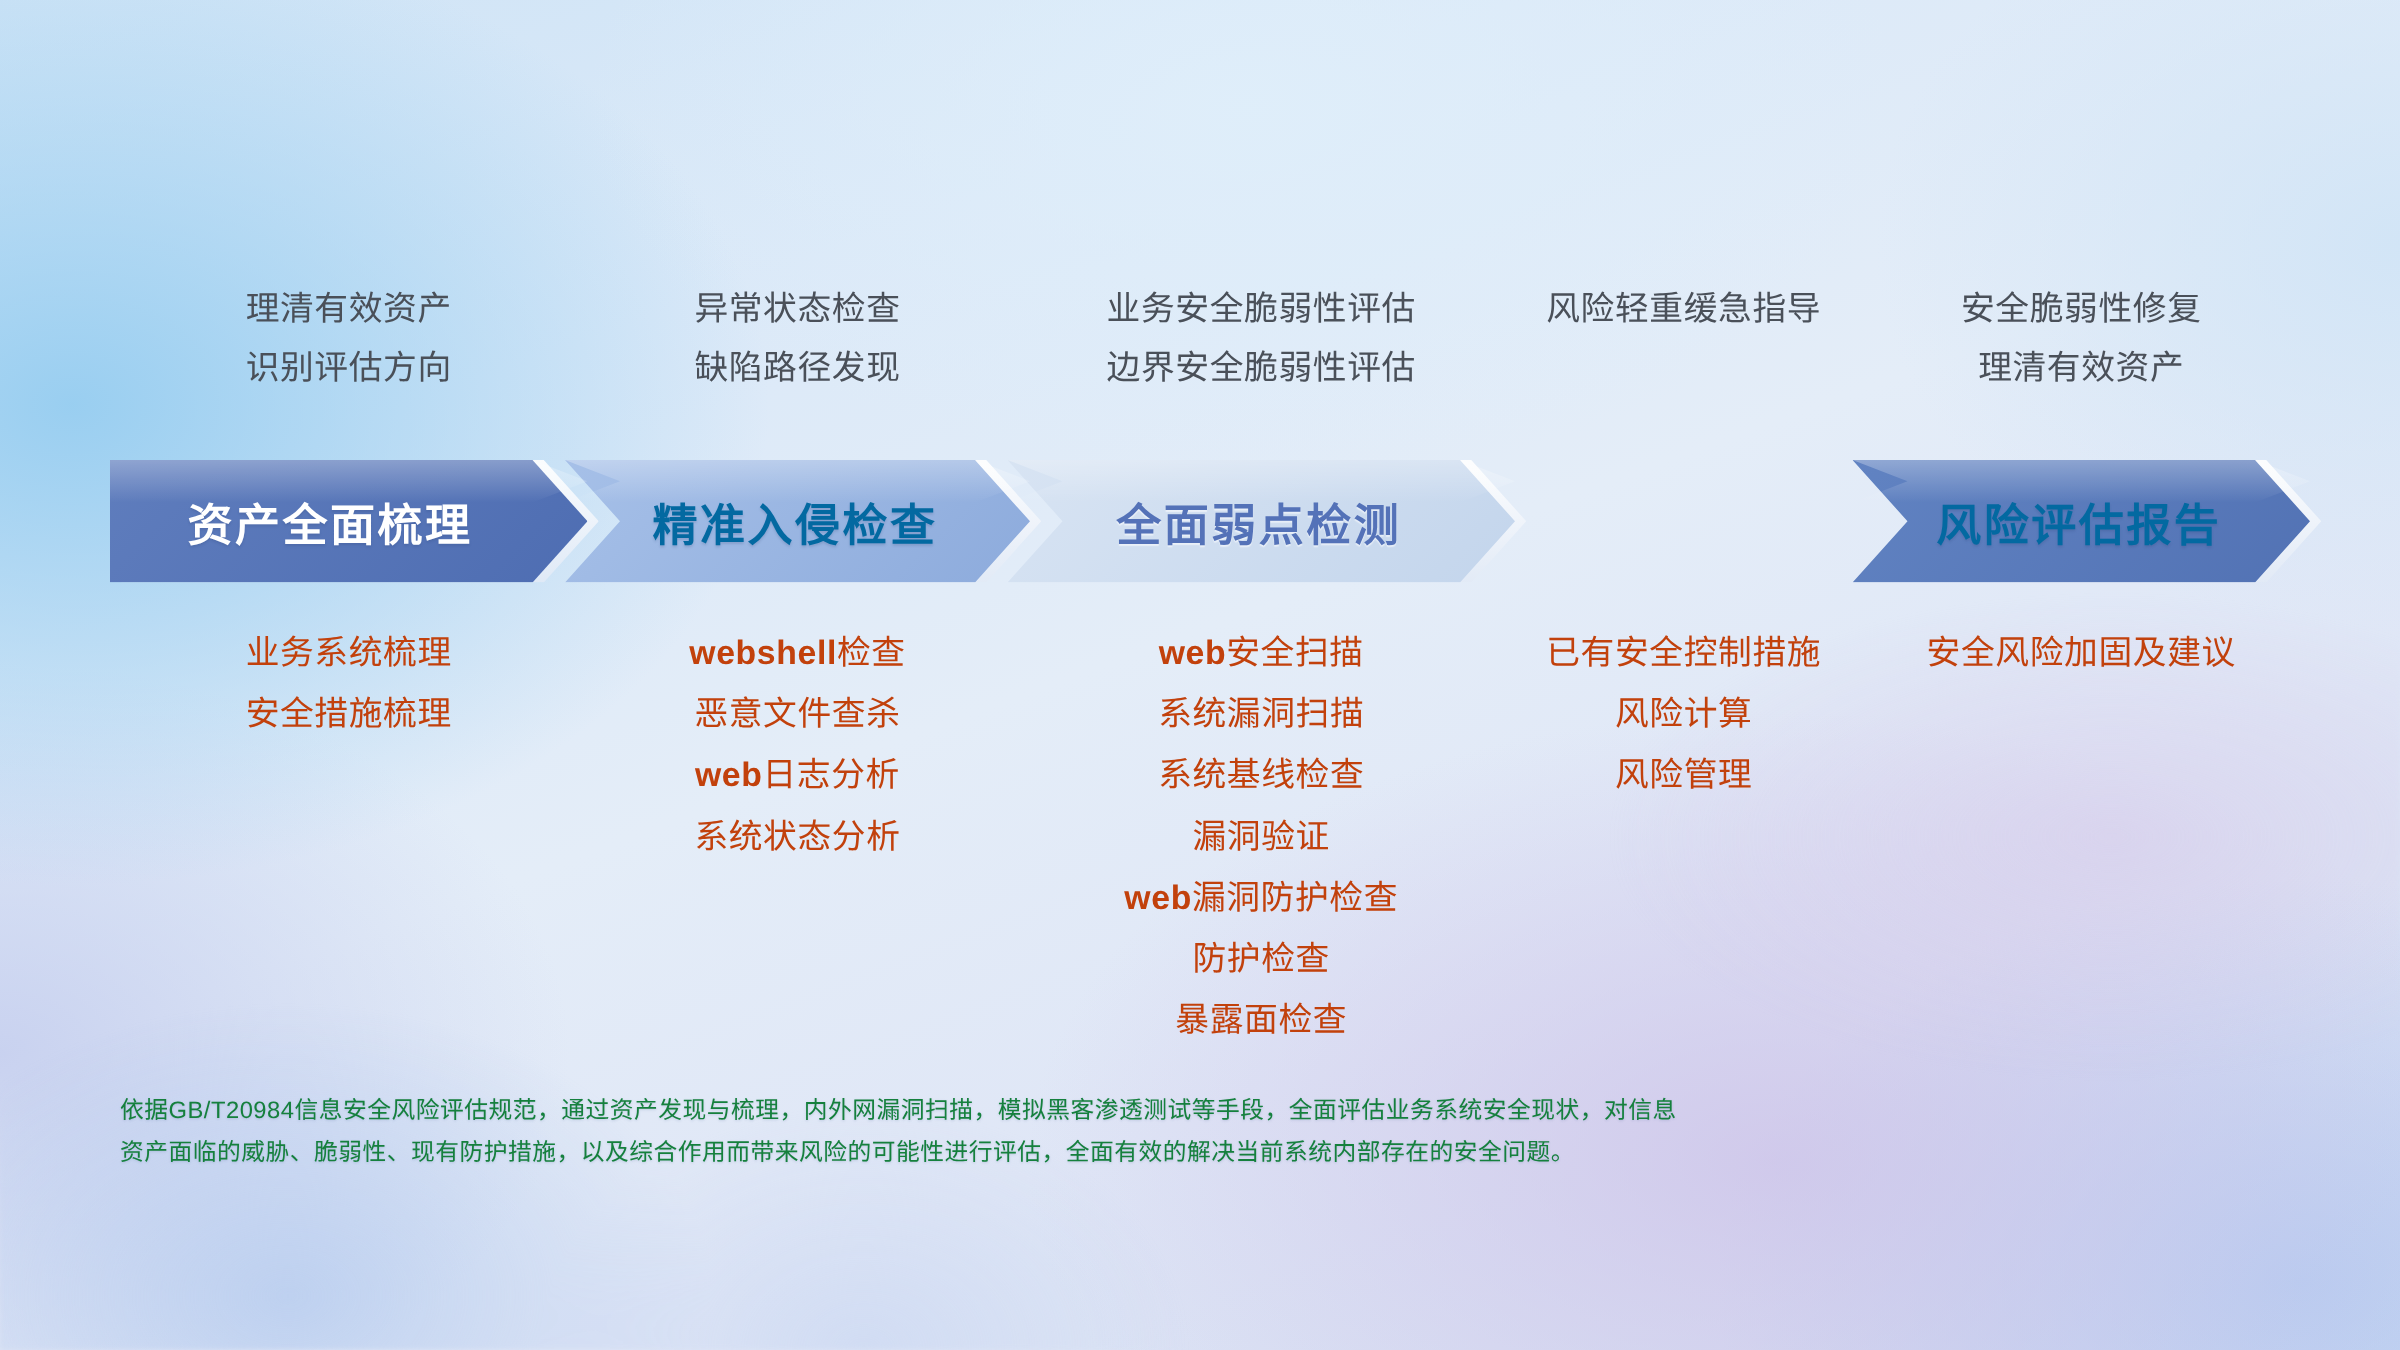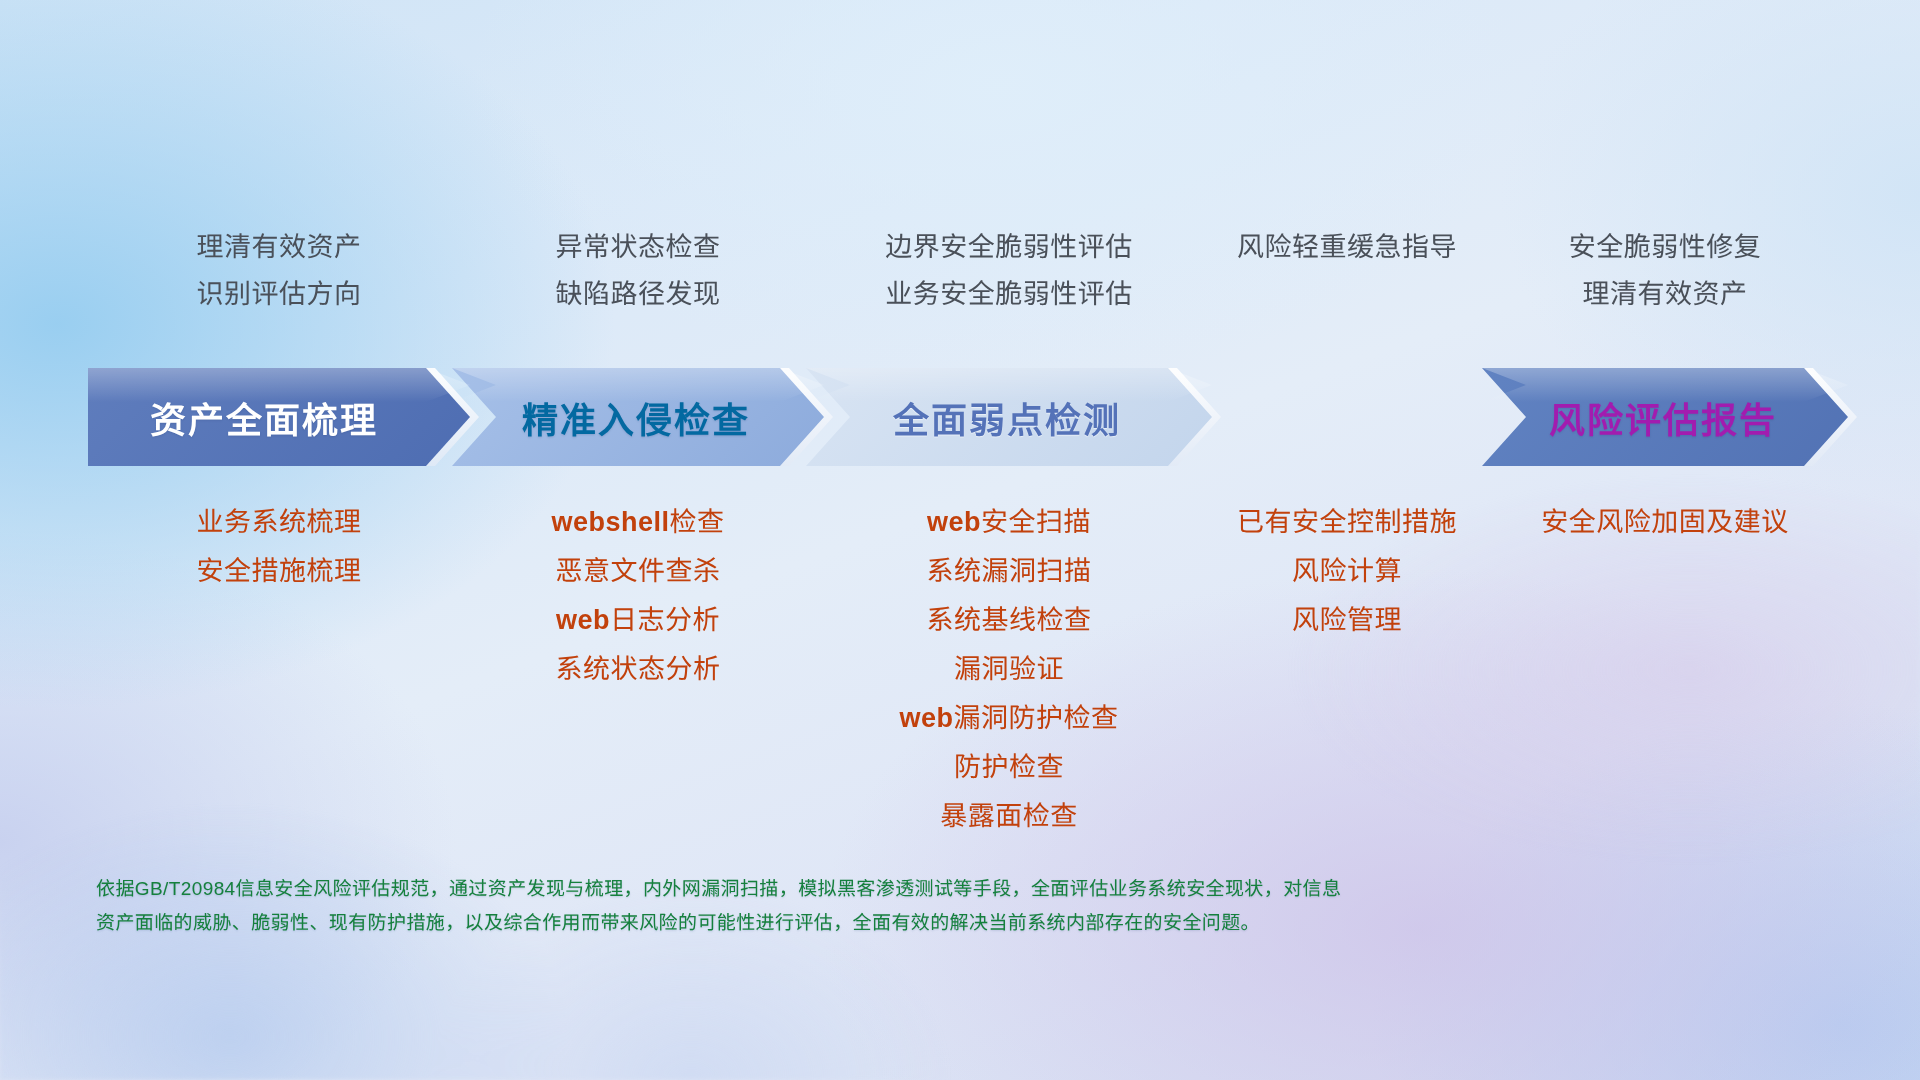--- a/index.html
+++ b/index.html
@@ -122,22 +122,22 @@
   <div class="toprow" id="toprow">
       <div class="topcol" style="position: absolute; left: 88px; width: 382px;">
         <div class="line">理清有效资产</div>
         <div class="line">识别评估方向</div>
       </div>
       <div class="topcol" style="position: absolute; left: 452px; width: 372px;">
         <div class="line">异常状态检查</div>
         <div class="line">缺陷路径发现</div>
       </div>
       <div class="topcol" style="position: absolute; left: 806px; width: 406px;">
+        <div class="line">业务安全脆弱性评估</div>
         <div class="line">边界安全脆弱性评估</div>
-        <div class="line">业务安全脆弱性评估</div>
       </div>
       <div class="topcol" style="position: absolute; left: 1194px; width: 306px;">
         <div class="line">风险轻重缓急指导</div>
       </div>
       <div class="topcol" style="position: absolute; left: 1482px; width: 366px;">
         <div class="line">安全脆弱性修复</div>
         <div class="line">理清有效资产</div>
       </div>
     </div>
 
@@ -157,21 +157,21 @@
       <div class="chev" style="left: 718px; width: 406px; z-index: 8;">
         <div class="edge clipB"></div>
         <div class="body clipB" style="background: linear-gradient(135deg, rgb(216, 228, 243) 0%, rgb(195, 213, 236) 100%);"></div>
         <div class="shine clipB"></div>
         <div class="lbl" style="color: rgb(84, 114, 184); text-shadow: rgba(255, 255, 255, 0.55) 0px 1px 1px; padding-left: 26px; padding-right: 30px;">全面弱点检测</div>
       </div>
       <div class="chev" style="left: 1394px; width: 366px; z-index: 6;">
         <div class="edge clipB"></div>
         <div class="body clipB" style="background: linear-gradient(135deg, rgb(97, 131, 194) 0%, rgb(82, 114, 180) 100%);"></div>
         <div class="shine clipB"></div>
-        <div class="lbl" style="color: #a21caf; padding-left: 26px; padding-right: 30px; text-align: center;">风险评估报告</div>
+        <div class="lbl" style="color: #0369a1; padding-left: 26px; padding-right: 30px; text-align: center;">风险评估报告</div>
       </div>
     </div>
 
   <div class="botrow" id="botrow">
       <div class="botcol" style="position: absolute; left: 88px; width: 382px;">
         <div class="line"><span>业务系统梳理</span></div>
         <div class="line"><span>安全措施梳理</span></div>
       </div>
       <div class="botcol" style="position: absolute; left: 452px; width: 372px;">
         <div class="line"><b>webshell</b><span>检查</span></div>

